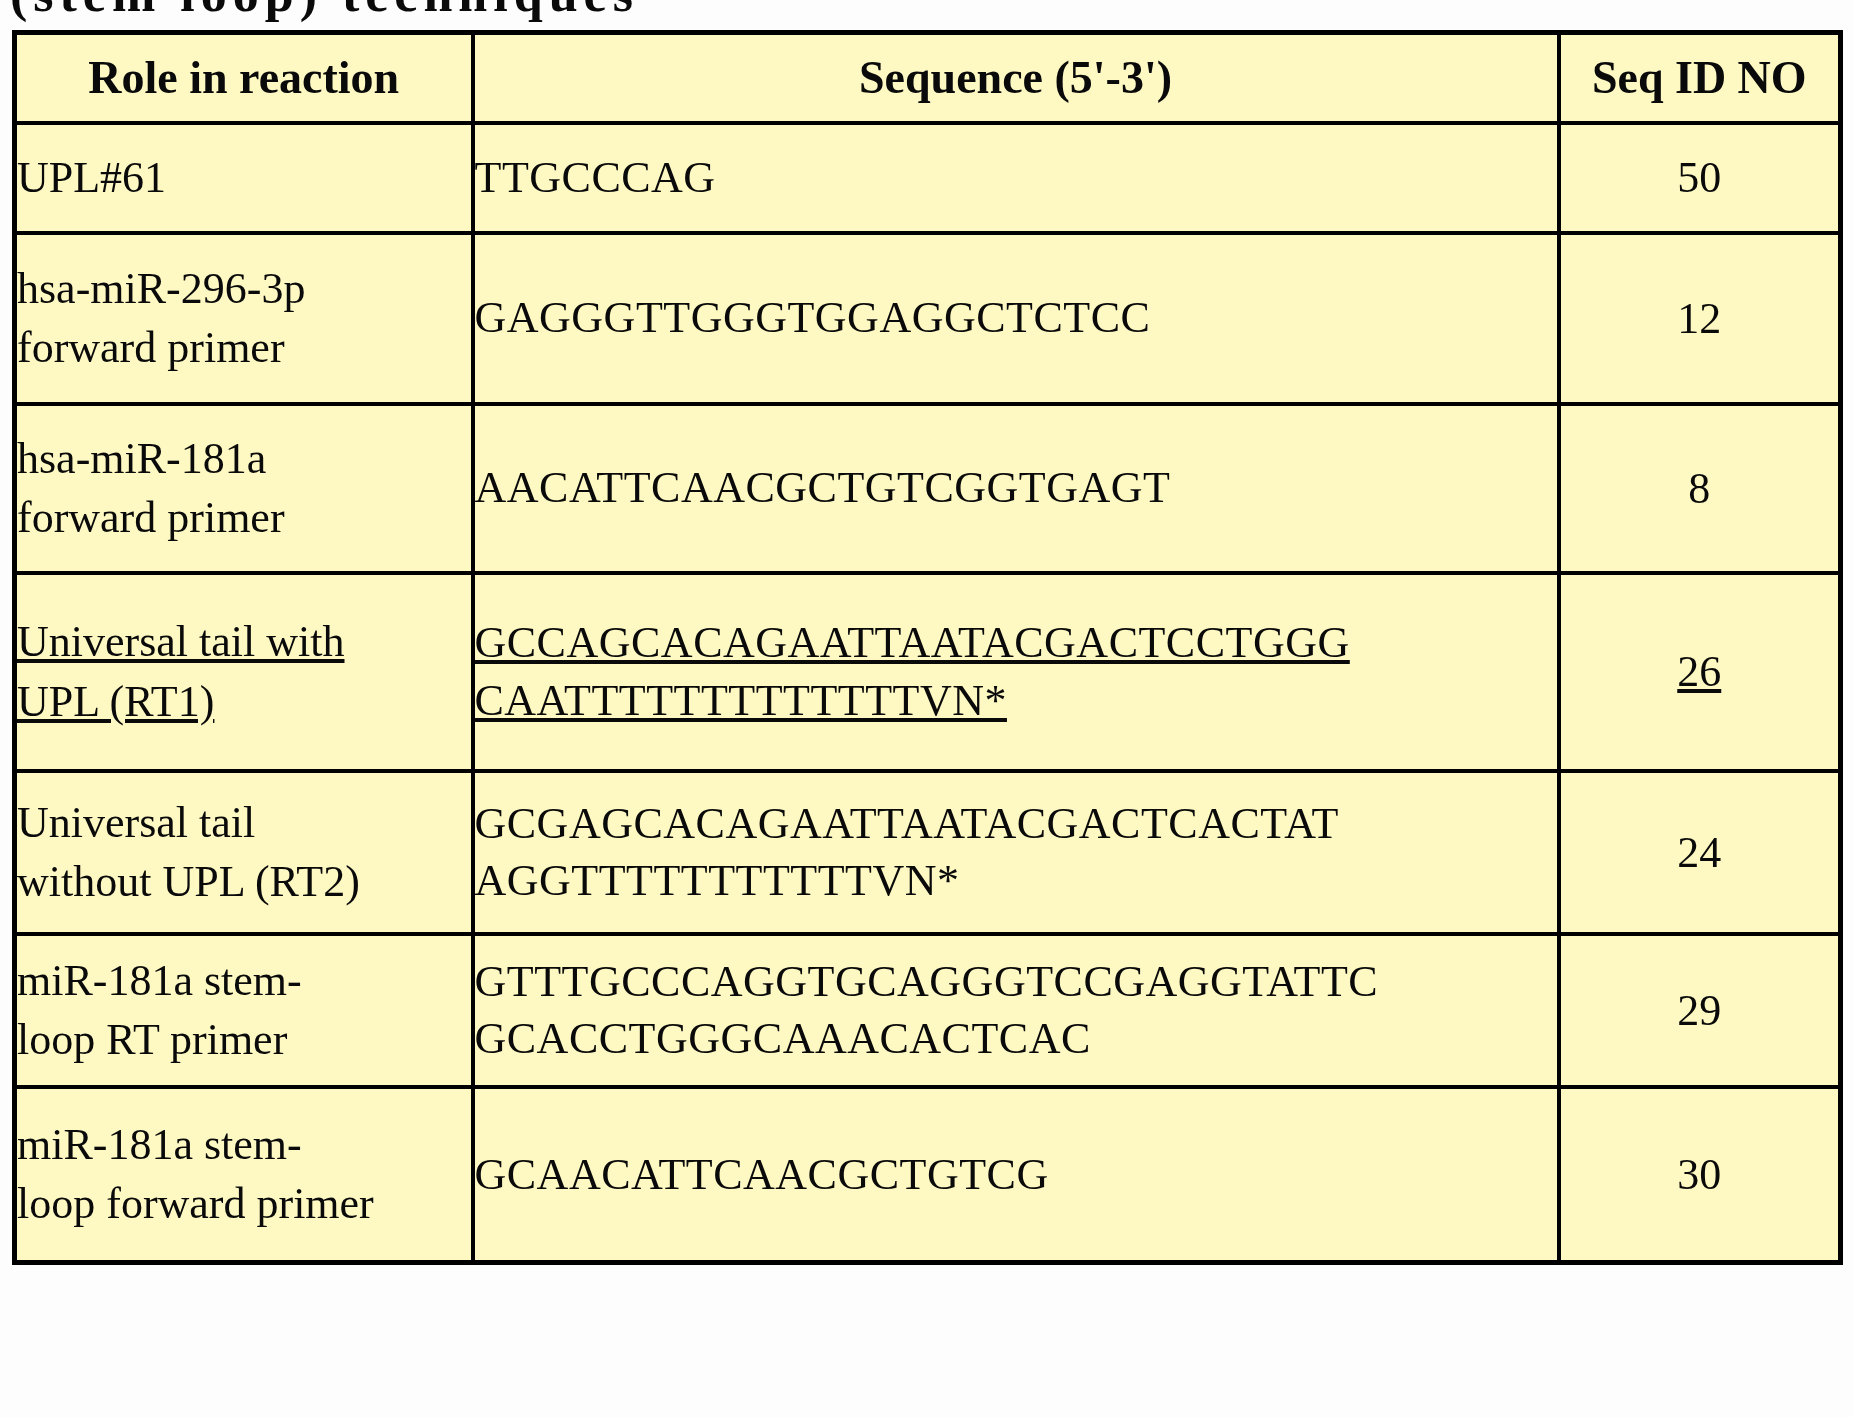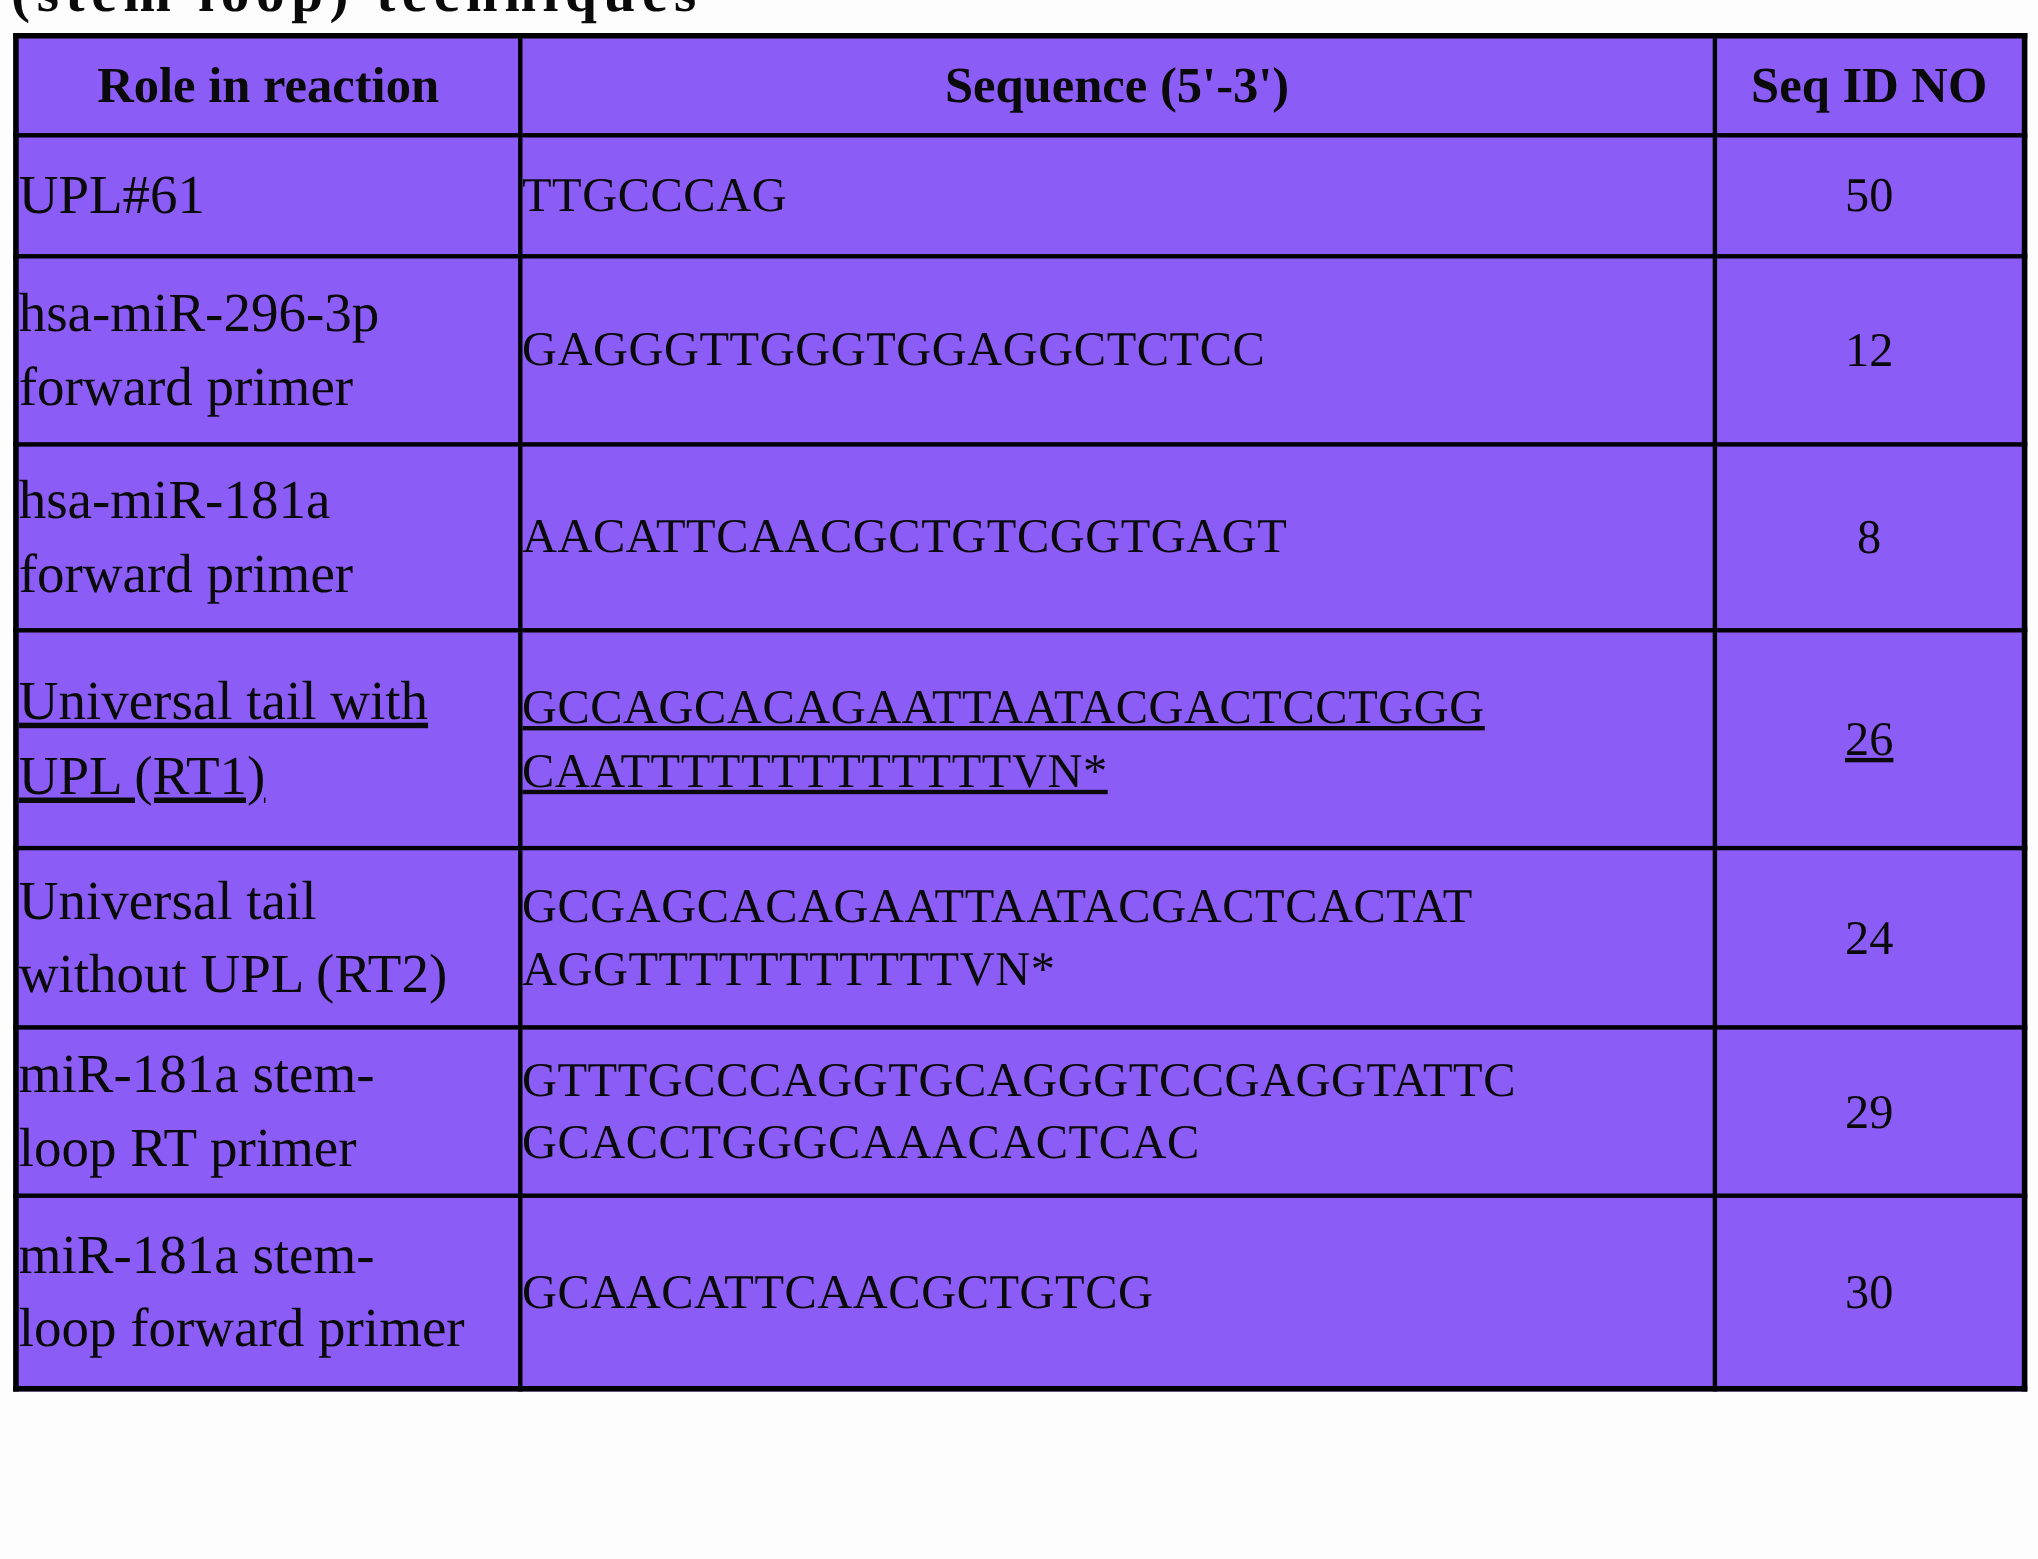--- a/index.html
+++ b/index.html
@@ -33,21 +33,21 @@
     letter-spacing: 6px;
     white-space: nowrap;
   }
   table.primer-table {
     position: absolute;
     left: 12px;
     top: 30px;
     width: 1826px;
     border-collapse: collapse;
     table-layout: fixed;
-    background: #8b5cf6;
+    background: #fef9c3;
   }
   table.primer-table col.c-role { width: 458px; }
   table.primer-table col.c-seq  { width: 1086px; }
   table.primer-table col.c-id   { width: 282px; }
 
   table.primer-table th,
   table.primer-table td {
     border: 4px solid #000;
     padding: 0;
     overflow: hidden;
@@ -64,21 +64,21 @@
   tbody tr:nth-child(7) { height: 176px; }
   tbody tr:nth-child(8) { height: 145px; }
 
   th {
     font-size: 46px;
     font-weight: bold;
     text-align: center;
     vertical-align: middle;
   }
   td.role-cell {
-    font-size: 50px;
+    font-size: 44px;
     line-height: 1.35;
     padding-left: 32px;
     padding-right: 8px;
     vertical-align: middle;
     white-space: pre-line;
   }
   td.seq-cell {
     font-size: 44px;
     line-height: 1.3;
     padding-left: 34px;

